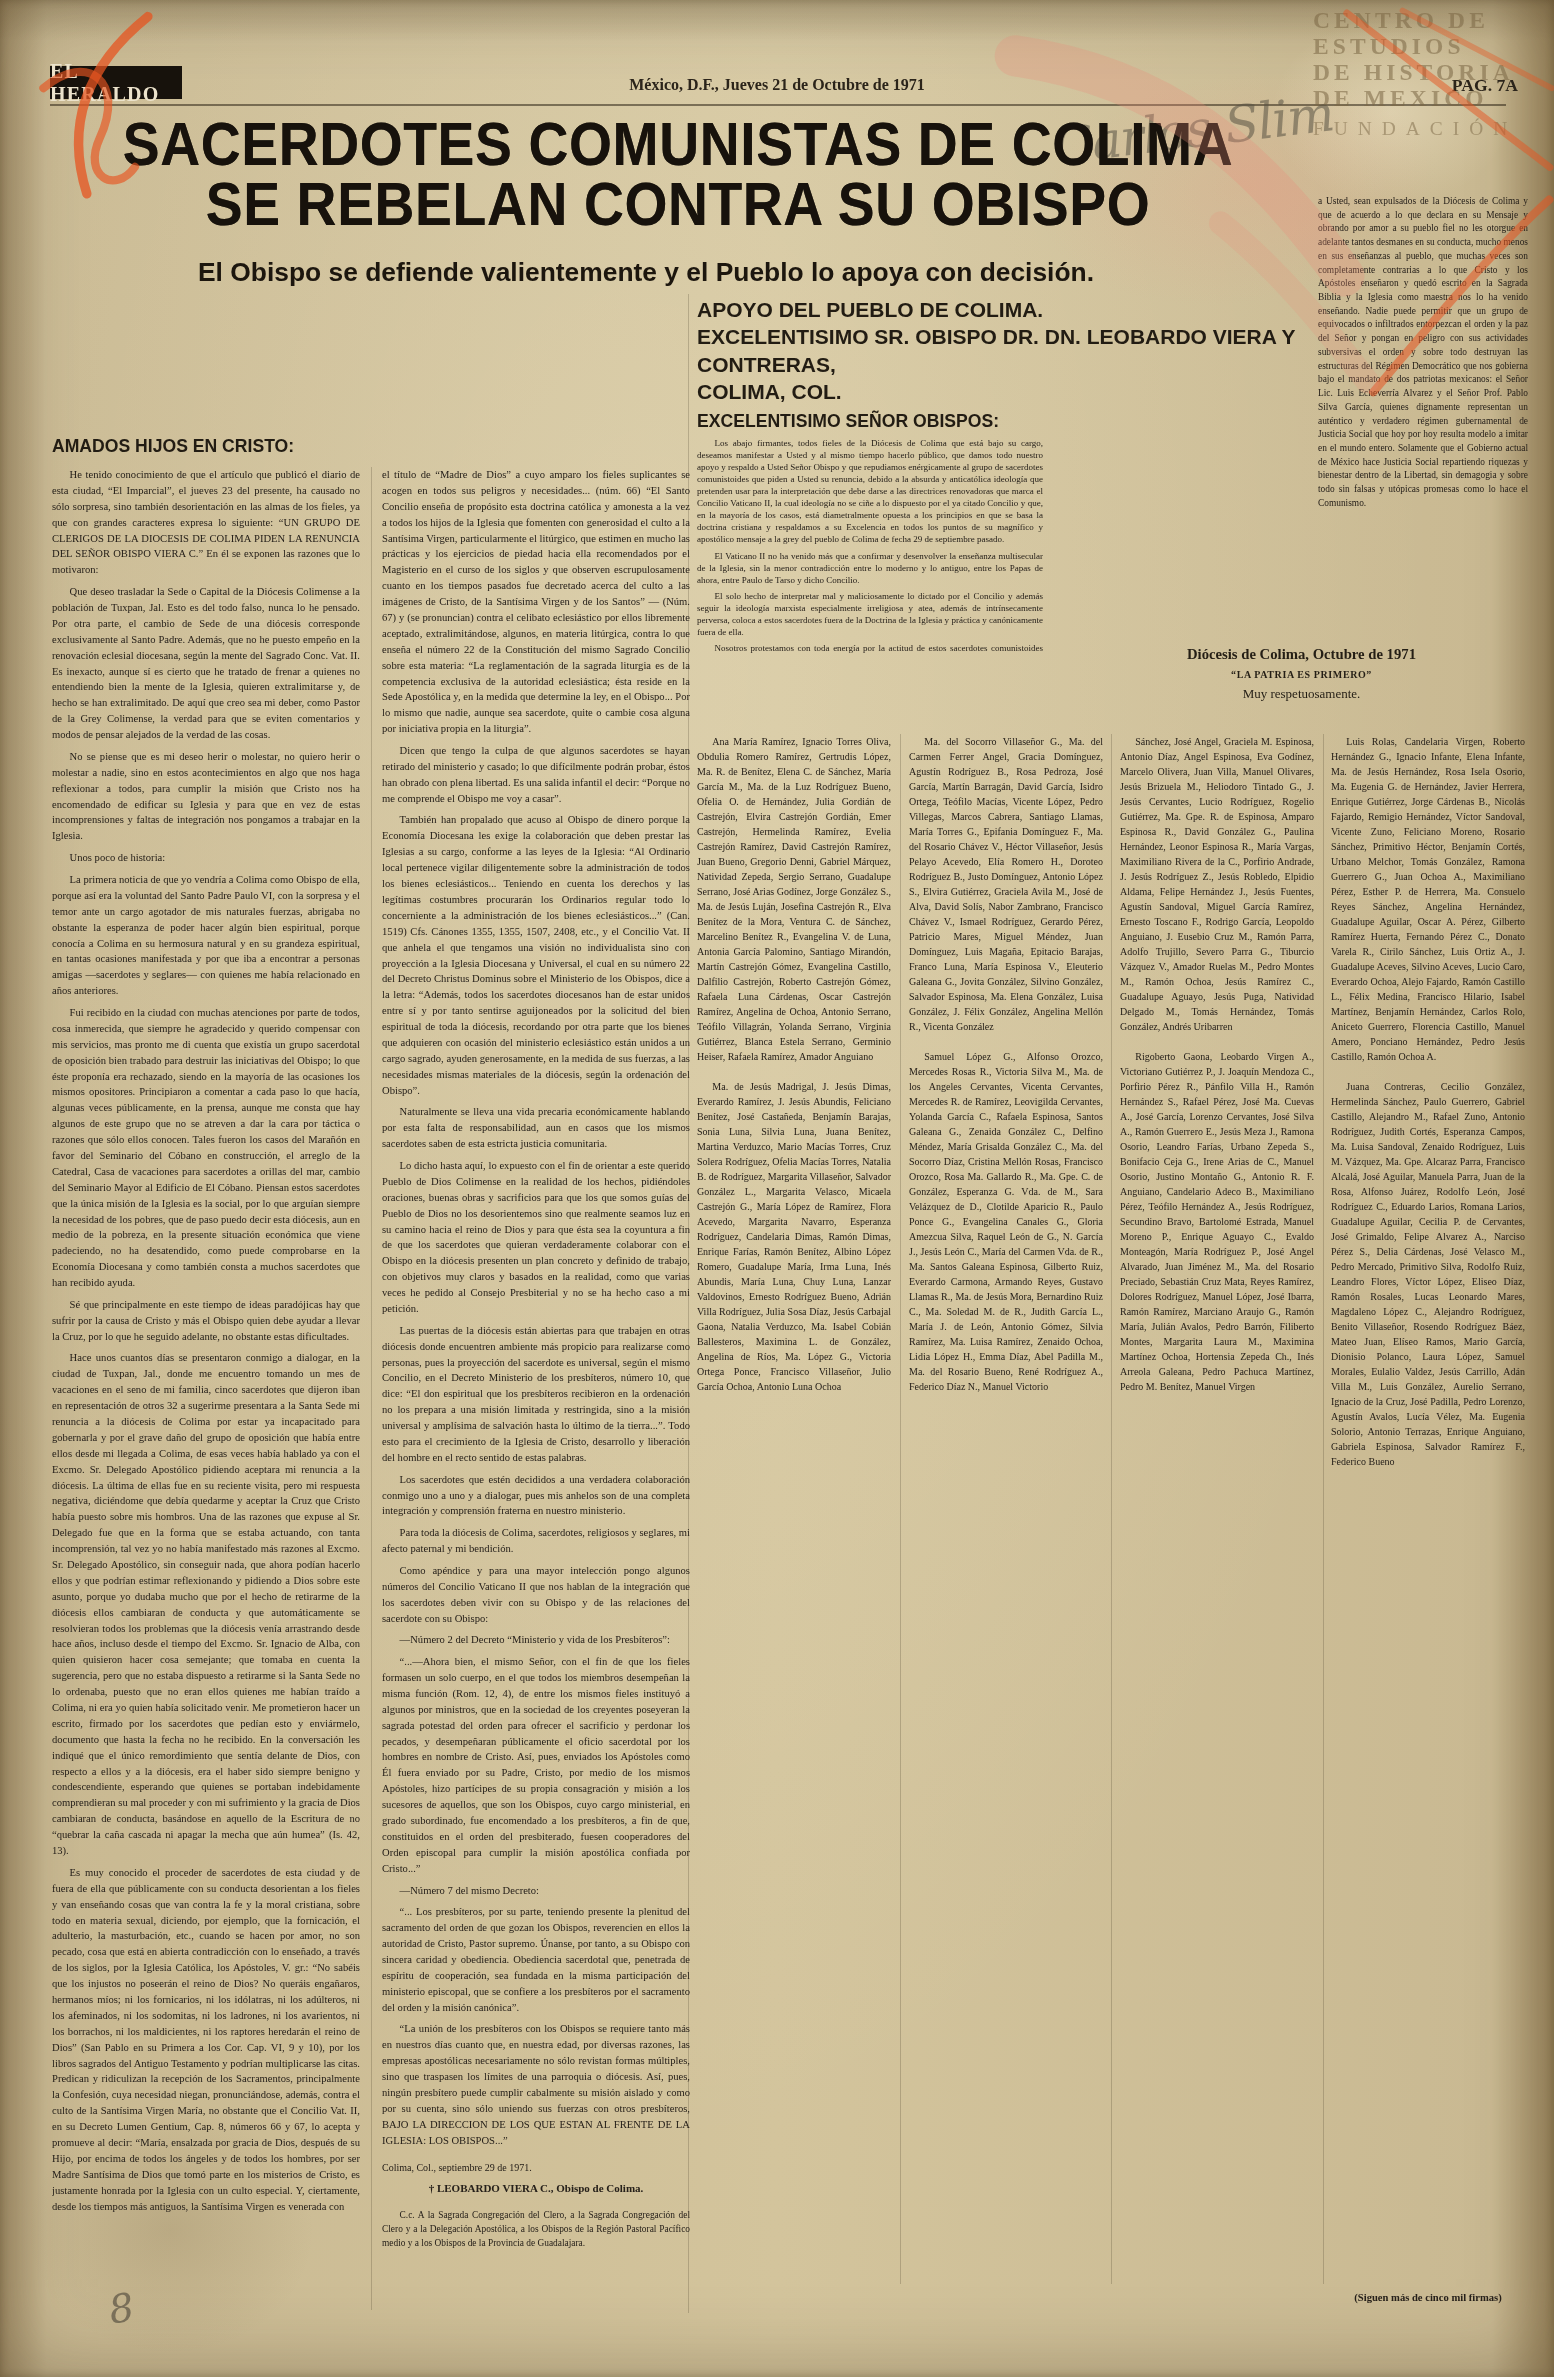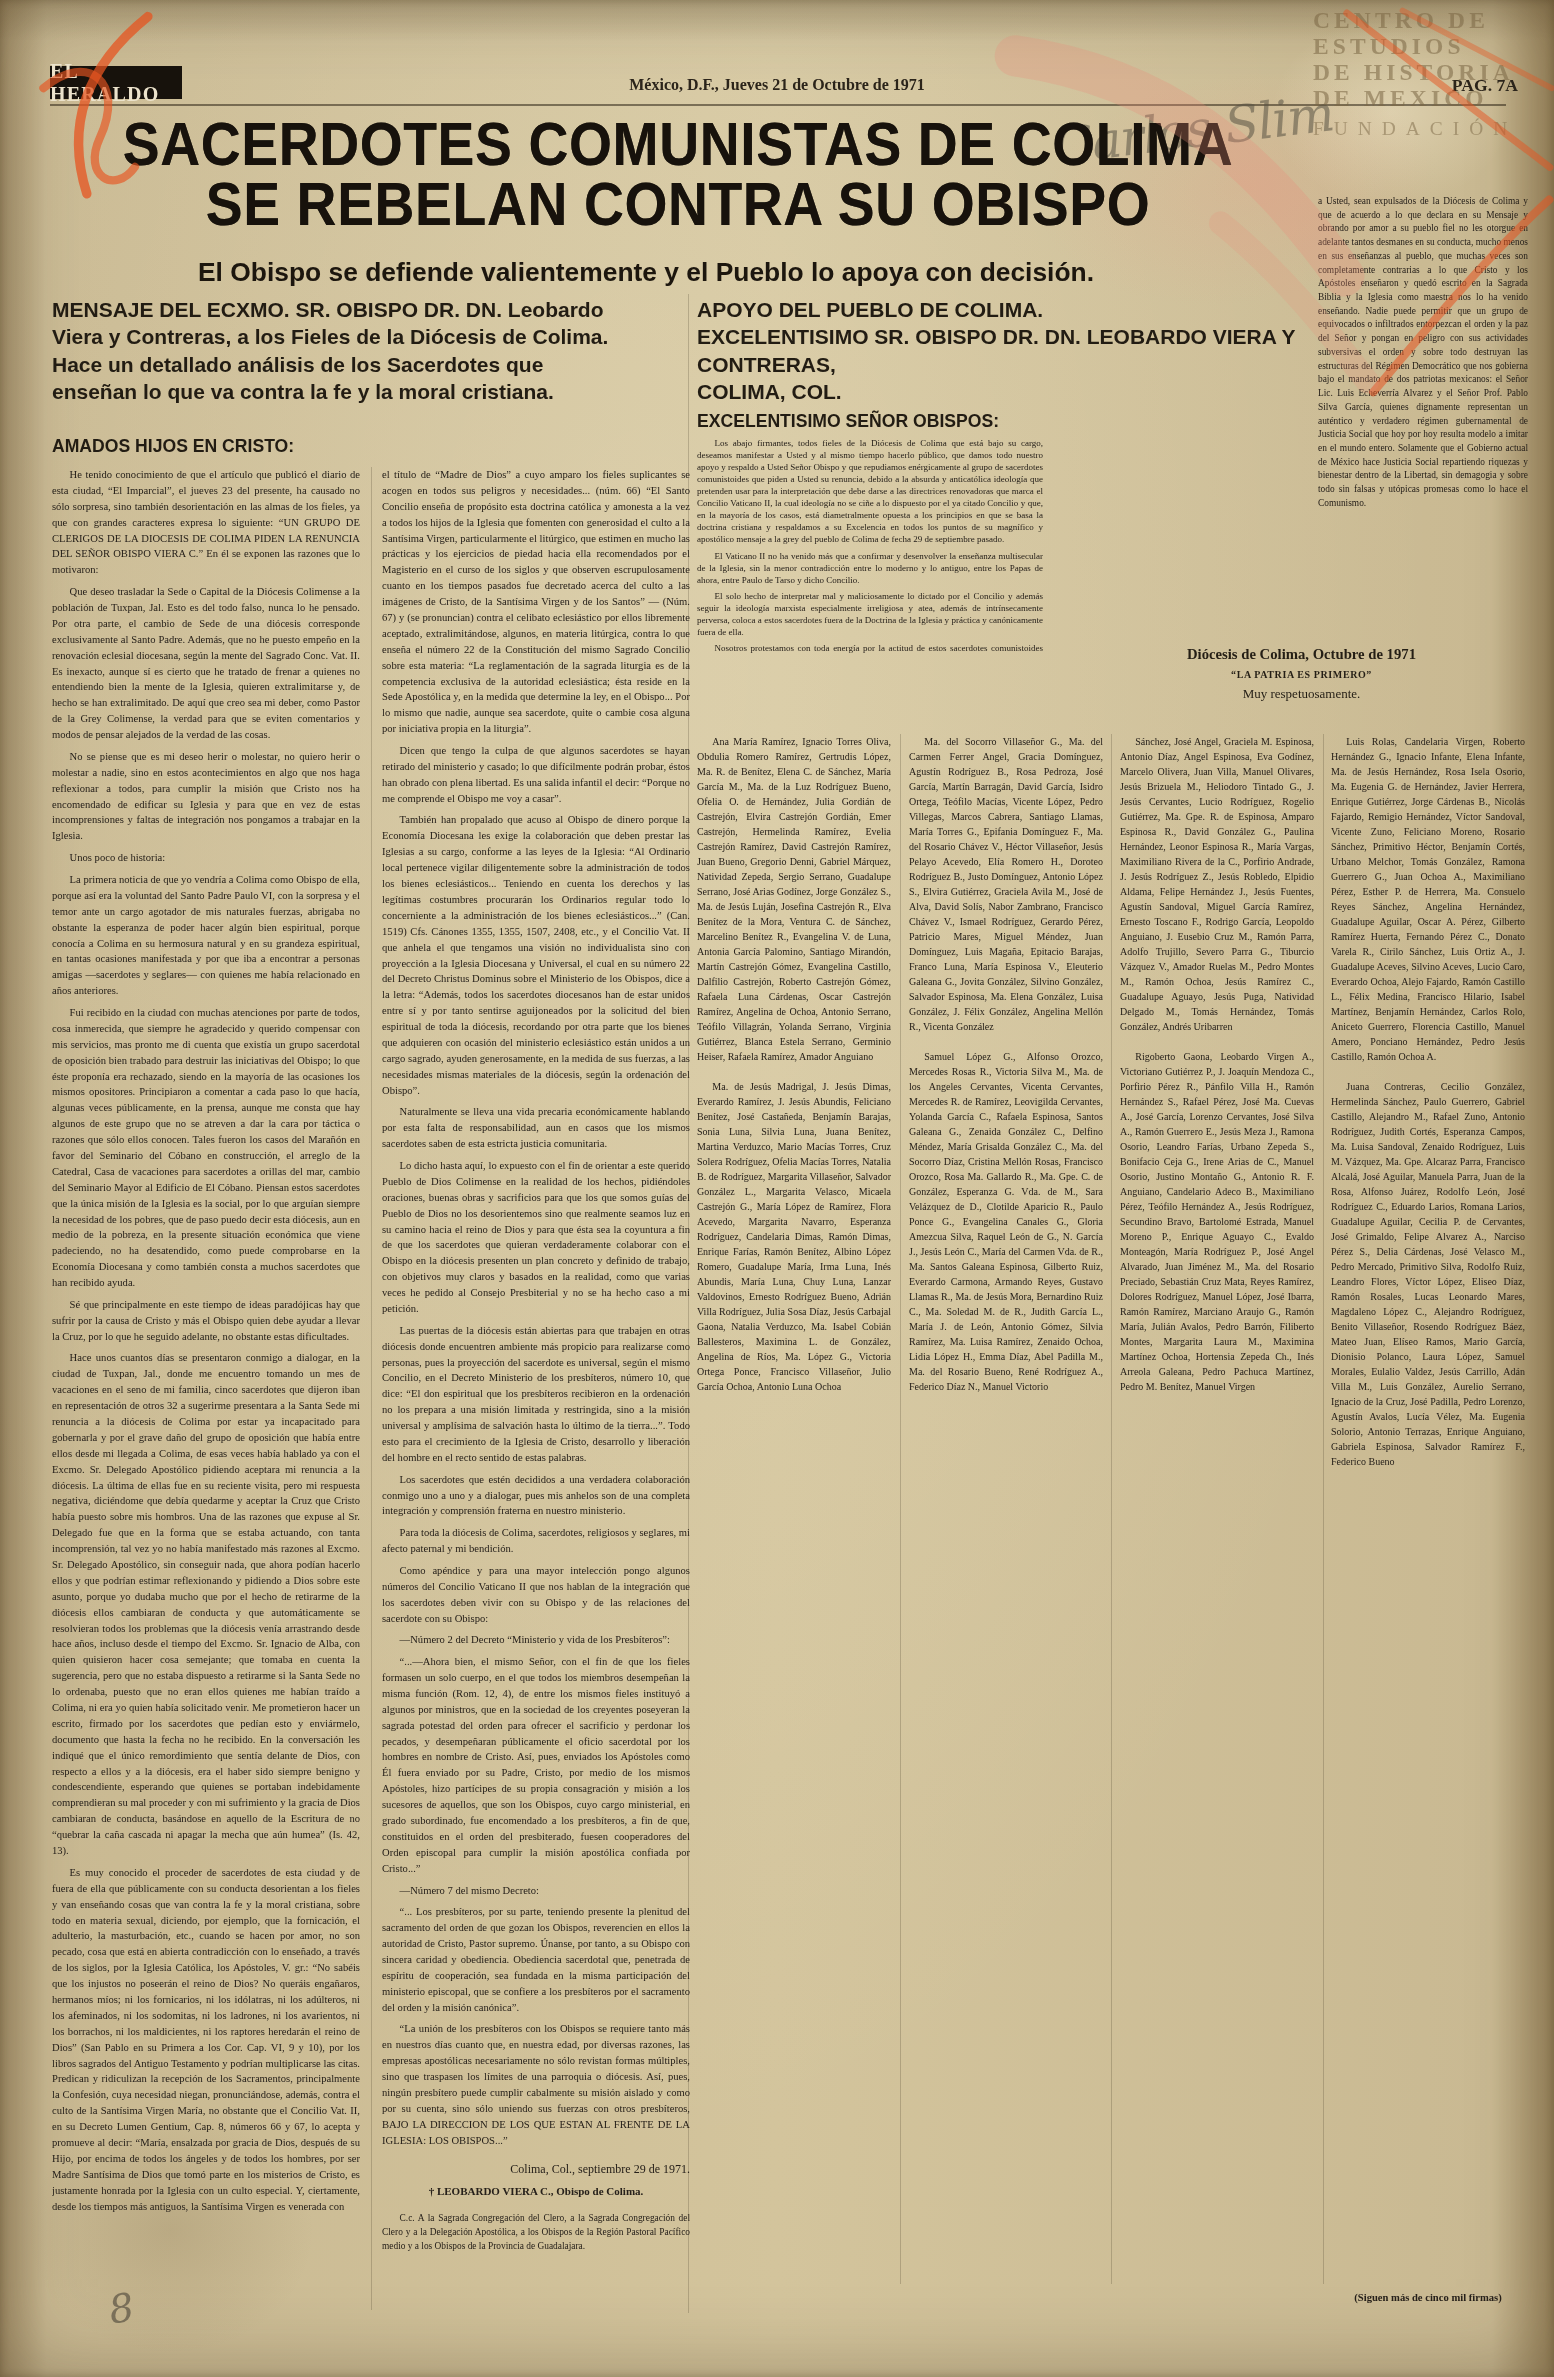--- a/index.html
+++ b/index.html
@@ -51,21 +51,21 @@
   .col p{margin:0 0 5.9px;text-indent:17.6px;text-align:justify;}
   .cont-col p:first-child{text-indent:0;}
   .body-text{font-size:10.6px;line-height:1.5;}
   .left-col-1{left:52px;top:467px;width:308px;height:1849px;}
   .left-col-2{left:382px;top:467px;width:308px;height:1849px;}
   .right-col-1{left:697px;top:437px;width:346px;height:216px;font-size:9px;line-height:1.34;}
   .right-col-1 p{margin:0 0 4.1px;}
   .right-col-2{left:1318px;top:195px;width:210px;height:455px;font-size:9.4px;line-height:1.46;}
   .right-col-2 p{margin:0 0 4.7px;}
 
-  .closing-date{text-align:right;margin:11.7px 0 4.7px;font-size:12px;text-indent:0;}
+  .closing-date{text-align:left;margin:11.7px 0 4.7px;font-size:10px;text-indent:0;}
   .closing-sig{text-align:center;font-weight:bold;font-size:11px;margin:0 0 13px;}
   .cc-note{font-size:9.4px;line-height:1.45;text-indent:17.6px;text-align:justify;margin:0;}
 
   .place-date{position:absolute;left:1083px;top:646px;width:437px;text-align:center;color:#241e15;}
   .pd-1{font-weight:bold;font-size:14.7px;margin-bottom:5.9px;}
   .pd-2{font-weight:bold;font-size:10px;margin-bottom:5.9px;letter-spacing:0.6px;}
   .pd-3{font-size:13px;}
 
   .names-col{position:absolute;top:734px;width:194px;height:1550px;overflow:hidden;
     font-size:10px;line-height:1.5;}
@@ -109,21 +109,20 @@
     <div class="wm-line wm-fund">FUNDACIÓN</div>
   </div>
   <div class="wm-signature">Carlos Slim</div>
 
   <div class="headline">
     <div class="hl-line">SACERDOTES COMUNISTAS DE COLIMA</div>
     <div class="hl-line">SE REBELAN CONTRA SU OBISPO</div>
   </div>
   <div class="deck">El Obispo se defiende valientemente y el Pueblo lo apoya con decisión.</div>
 
-  <div class="intro intro-left">MENSAJE DEL ECXMO. SR. OBISPO DR. DN. Leobardo Viera y Contreras, a los Fieles de la Diócesis de Colima. Hace un detallado análisis de los Sacerdotes que enseñan lo que va contra la fe y la moral cristiana.</div>
   <div class="intro intro-right">APOYO DEL PUEBLO DE COLIMA.
 EXCELENTISIMO SR. OBISPO DR. DN. LEOBARDO VIERA Y
 CONTRERAS,
 COLIMA, COL.</div>
 
   <div class="salutation sal-left">AMADOS HIJOS EN CRISTO:</div>
   <div class="salutation sal-right">EXCELENTISIMO SEÑOR OBISPOS:</div>
 
   <div class="col body-text left-col-1">
       <p>He tenido conocimiento de que el artículo que publicó el diario de esta ciudad, “El Imparcial”, el jueves 23 del presente, ha causado no sólo sorpresa, sino también desorientación en las almas de los fieles, ya que con grandes caracteres expresa lo siguiente: “UN GRUPO DE CLERIGOS DE LA DIOCESIS DE COLIMA PIDEN LA RENUNCIA DEL SEÑOR OBISPO VIERA C.” En él se exponen las razones que lo motivaron:</p>

